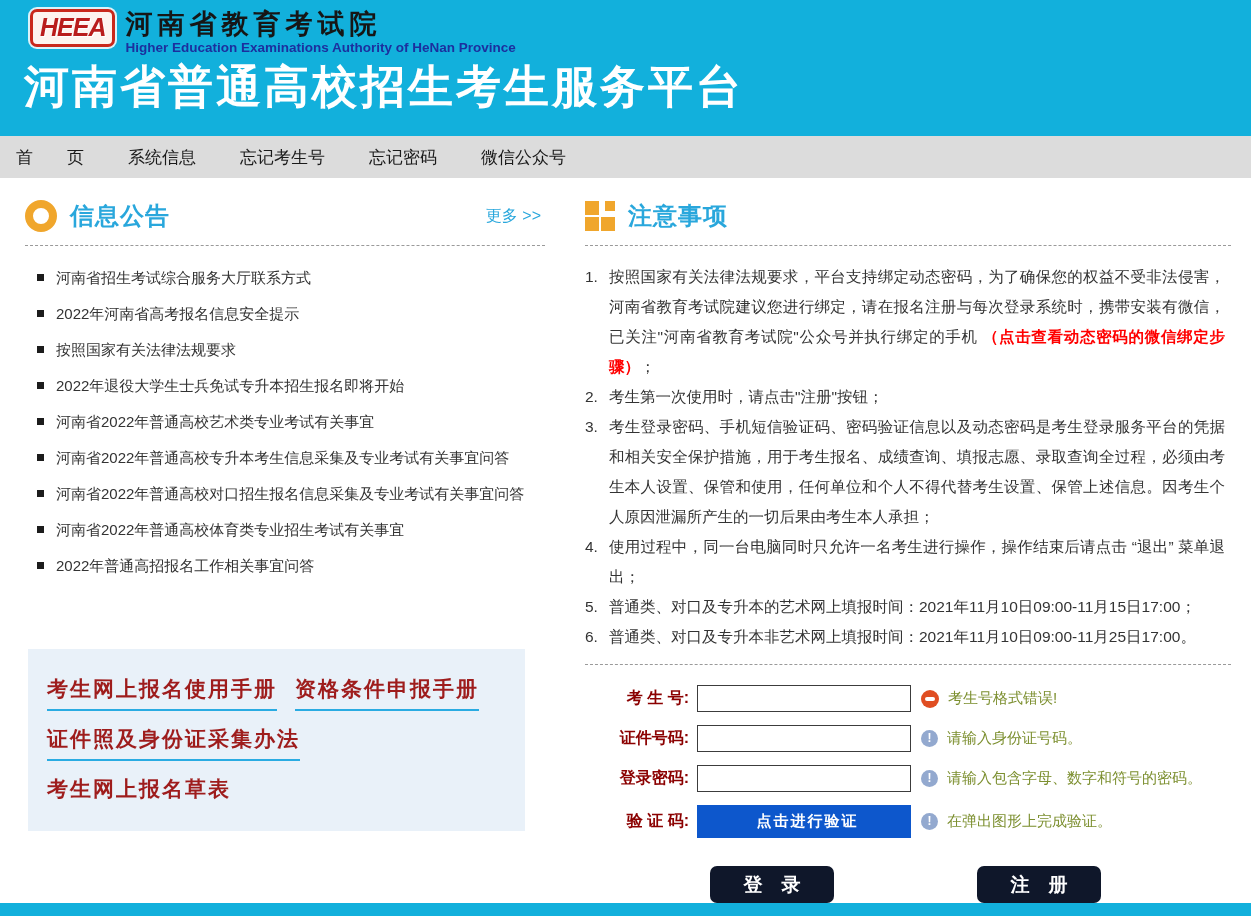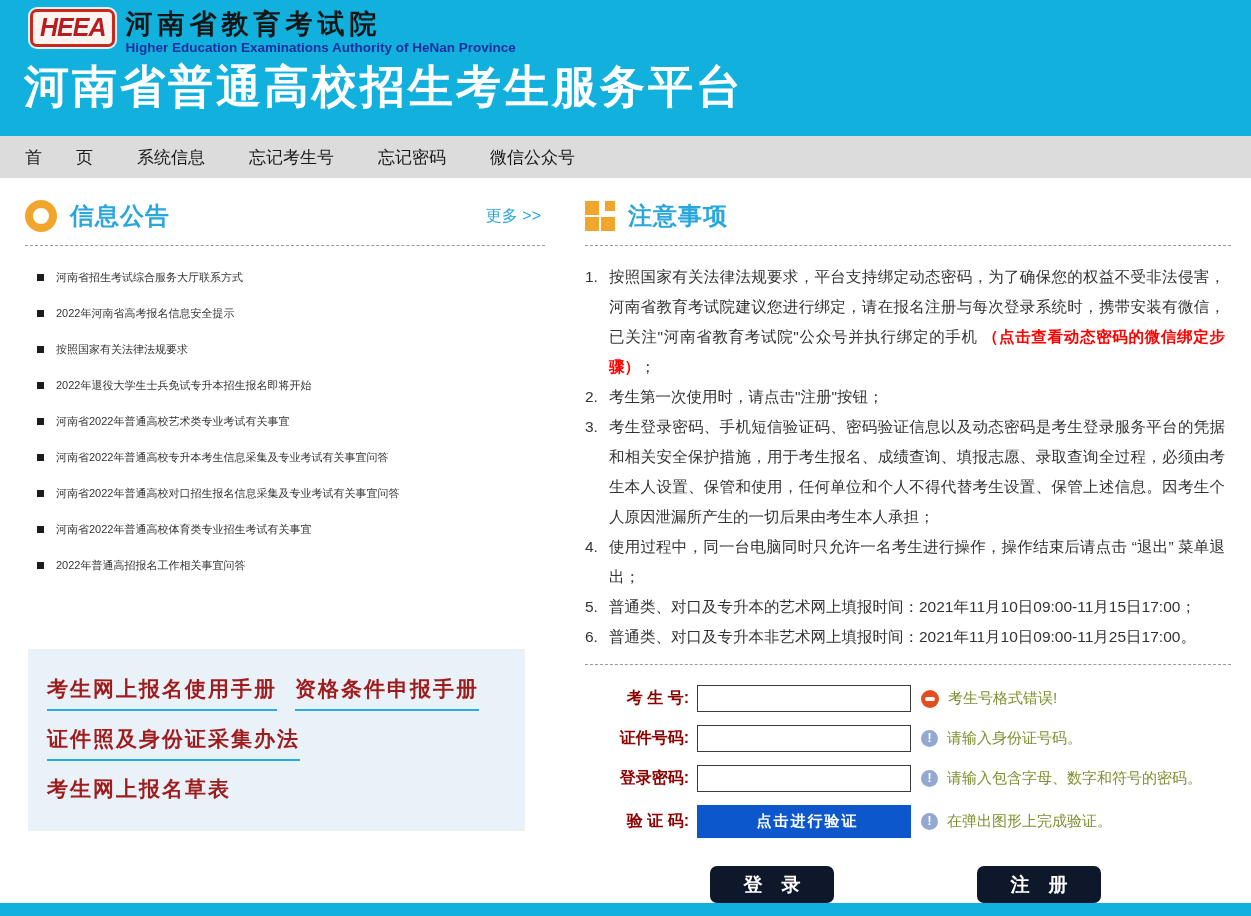--- a/index.html
+++ b/index.html
@@ -14,39 +14,39 @@
     color:#b91c1c; background:#fdf3ef; border:3px solid #c9281c; border-radius:7px;
     padding:1px 7px 2px; letter-spacing:-1px; box-shadow:0 0 0 2px rgba(255,255,255,.85);
     text-shadow:1px 1px 0 #fff; }
   .brand-text { margin-left:10px; }
   .org-cn { color:#161616; font-size:27px; font-weight:bold; letter-spacing:5px; line-height:30px; }
   .org-en { color:#1c2f9e; font-size:13.5px; font-weight:bold; margin-top:1px; }
   .site-title { color:#fff; font-size:45px; font-weight:bold; letter-spacing:3px; margin:6px 0 0 -6px; line-height:52px; }
 
   
   .nav { background:#dcdcdc; height:42px; flex:none; display:flex; align-items:center;
-    padding-left:25px; gap:44px; font-size:17px; color:#1a1a1a; }
+    padding-left:16px; gap:44px; font-size:17px; color:#1a1a1a; }
   .nav a { color:#1a1a1a; text-decoration:none; cursor:pointer; white-space:pre; }
 
   
   .main { flex:1; display:flex; background:#fff; padding:12px 20px 0 25px; }
   .col-left { width:520px; flex:none; }
   .col-right { flex:1; margin-left:40px; }
 
   .sec-head { display:flex; align-items:center; border-bottom:1px dashed #9a9a9a; padding-bottom:13px; margin-top:10px; }
   .ring-icon { width:32px; height:32px; border-radius:50%; border:8px solid #f0a62c; background:#fff; flex:none; }
   .squares-icon { width:30px; height:30px; display:grid; grid-template-columns:14px 14px; grid-template-rows:14px 14px; gap:2px; flex:none; }
   .squares-icon .sq { background:#f0a62c; }
   .squares-icon .sq.small { width:10px; height:10px; justify-self:end; }
   .sec-title { color:#29a7dc; font-size:24px; font-weight:bold; margin-left:13px; letter-spacing:1px; }
   .more-link { margin-left:auto; color:#29a7dc; font-size:16px; text-decoration:none; cursor:pointer; margin-right:4px; }
 
   
   .ann-list { list-style:none; margin:20px 0 0 12px; }
-  .ann-list li { position:relative; padding-left:19px; font-size:11px; color:#333; line-height:23px; margin-bottom:13px; cursor:pointer; }
+  .ann-list li { position:relative; padding-left:19px; font-size:15px; color:#333; line-height:23px; margin-bottom:13px; cursor:pointer; }
   .ann-list li .bullet { position:absolute; left:0; top:8px; width:7px; height:7px; background:#1c1c1c; }
 
   
   .manuals { background:#e9f1f9; width:497px; margin:72px 0 0 3px; padding:26px 10px 22px; text-align:left; }
   .manuals a { display:inline-block; color:#9e1c1c; font-weight:bold; font-size:21px; letter-spacing:2px;
     text-decoration:none; border-bottom:2px solid #29abe2; padding-bottom:6px; margin:0 9px 14px; cursor:pointer; }
   .manuals a.plain { border-bottom:none; margin-bottom:0; }
 
   
   .notes { margin-top:16px; }

